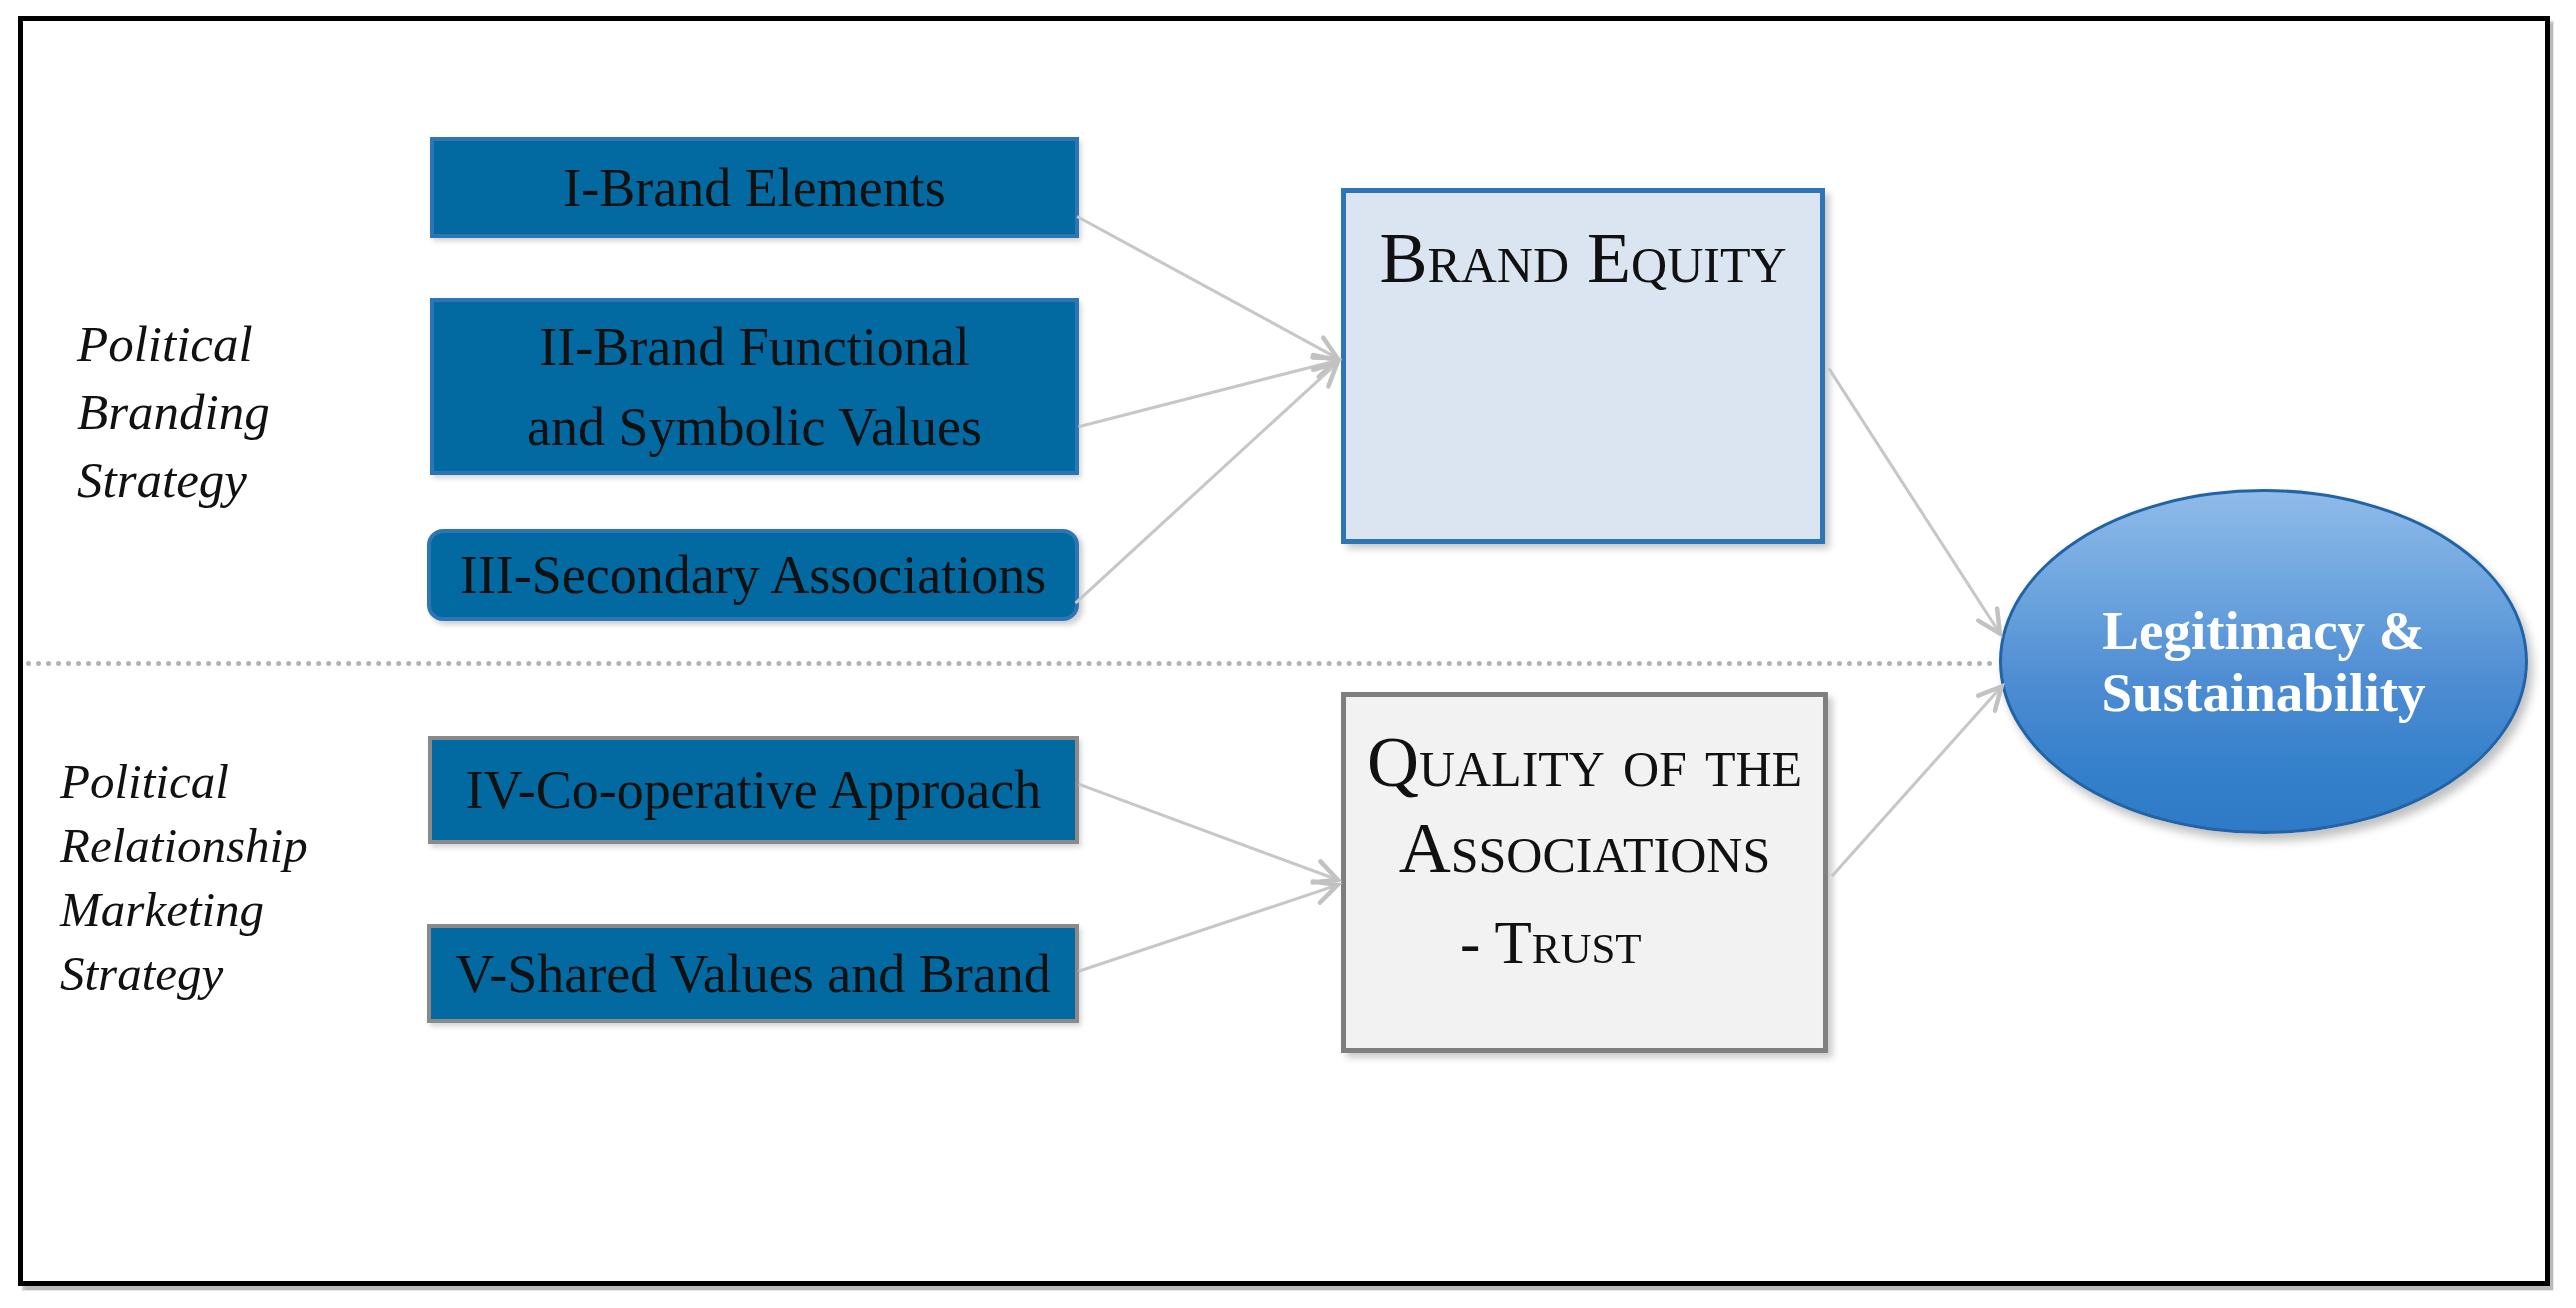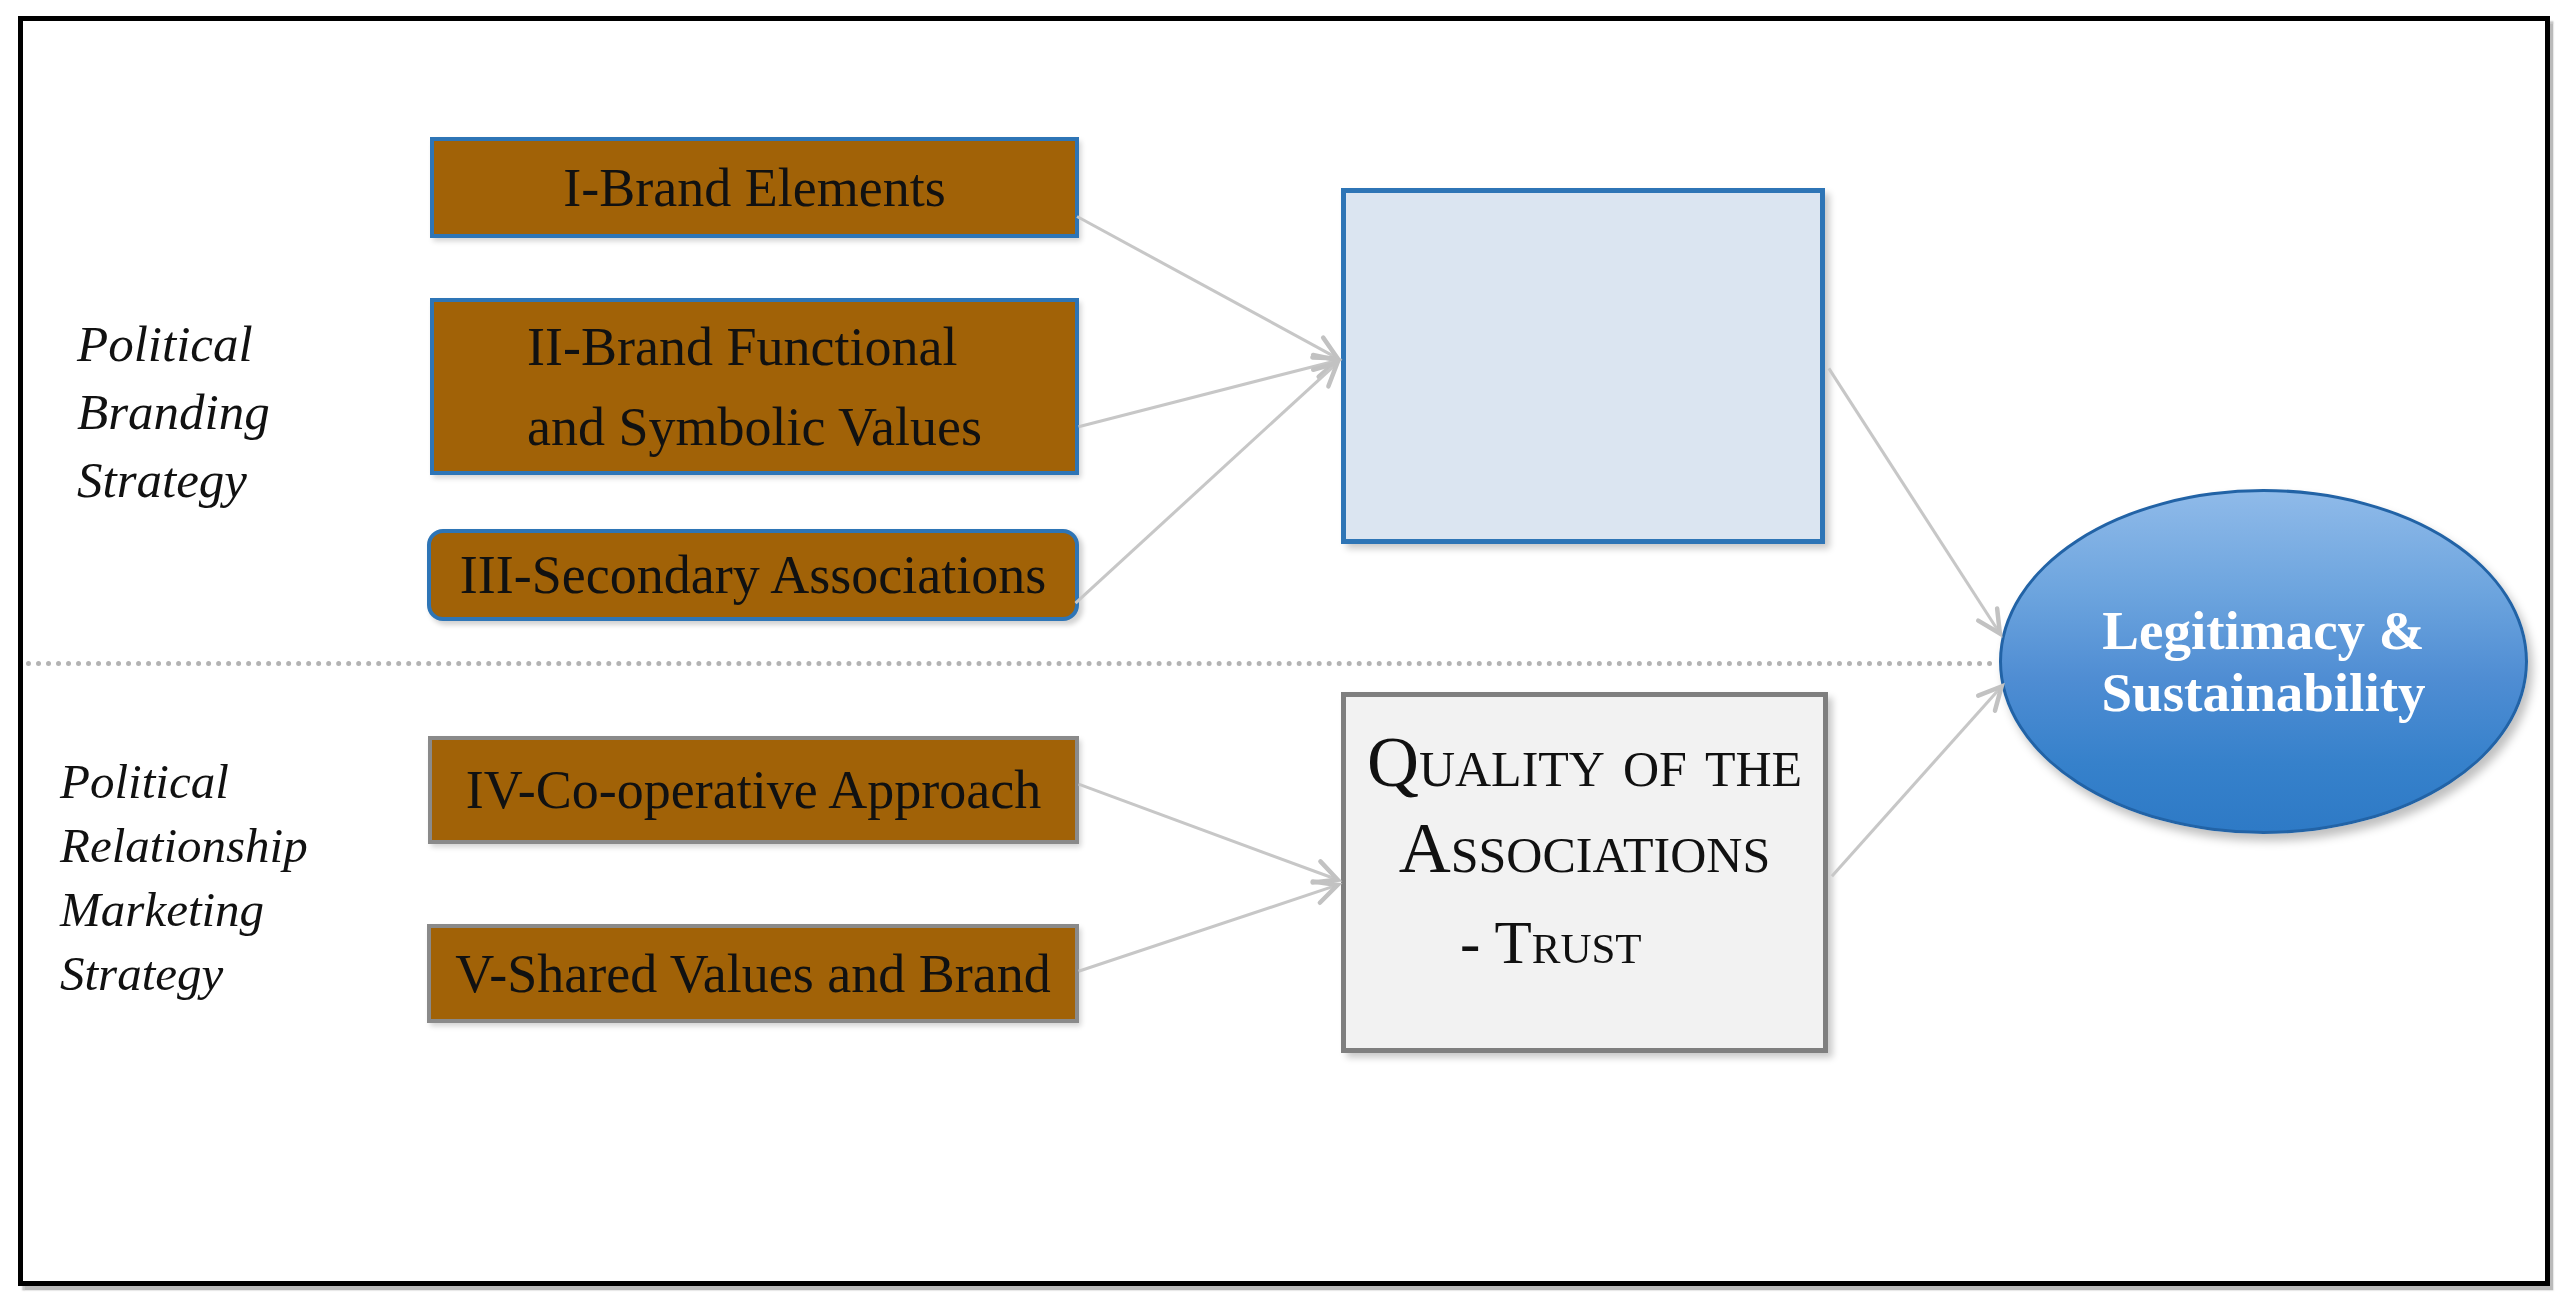--- a/index.html
+++ b/index.html
@@ -26,23 +26,23 @@
     font-style:italic;
     font-size:51px;
     line-height:68px;
     white-space:nowrap;
     margin-top:6px;
   }
   .side-label.top{left:77px;top:304px;}
   .side-label.bottom{left:60px;top:744px;font-size:49px;line-height:64px;}
   .abox{
     position:absolute;
-    background:#a16207;
+    background:#0369a1;
     display:flex;align-items:center;justify-content:center;
-    text-align:left;
+    text-align:center;
     font-size:54px;line-height:80px;
     box-shadow:3.1px 3.8px 5.4px rgba(0,0,0,0.18);
   }
   .abox.blue{border:4.6px solid #2e75b6;}
   .abox.gray{border:4.6px solid #8a8a8a;}
   .box1{left:430px;top:137px;width:641px;height:93px;}
   .box2{left:430px;top:298px;width:641px;height:169px;}
   .box3{left:427px;top:529px;width:644px;height:84px;border-radius:16px;}
   .box4{left:428px;top:736px;width:643px;height:100px;}
   .box5{left:427px;top:924px;width:644px;height:91px;}
@@ -126,20 +126,21 @@
       <div>II-Brand Functional</div>
       <div>and Symbolic Values</div>
     </div>
   </div>
 
   <div class="abox blue box3">
     <div>III-Secondary Associations</div>
   </div>
 
   <div class="outcome be">
+    <div class="title">Brand Equity</div>
   </div>
 
   <div class="side-label bottom">
     <div>Political</div>
     <div>Relationship</div>
     <div>Marketing</div>
     <div>Strategy</div>
   </div>
 
   <div class="abox gray box4">

